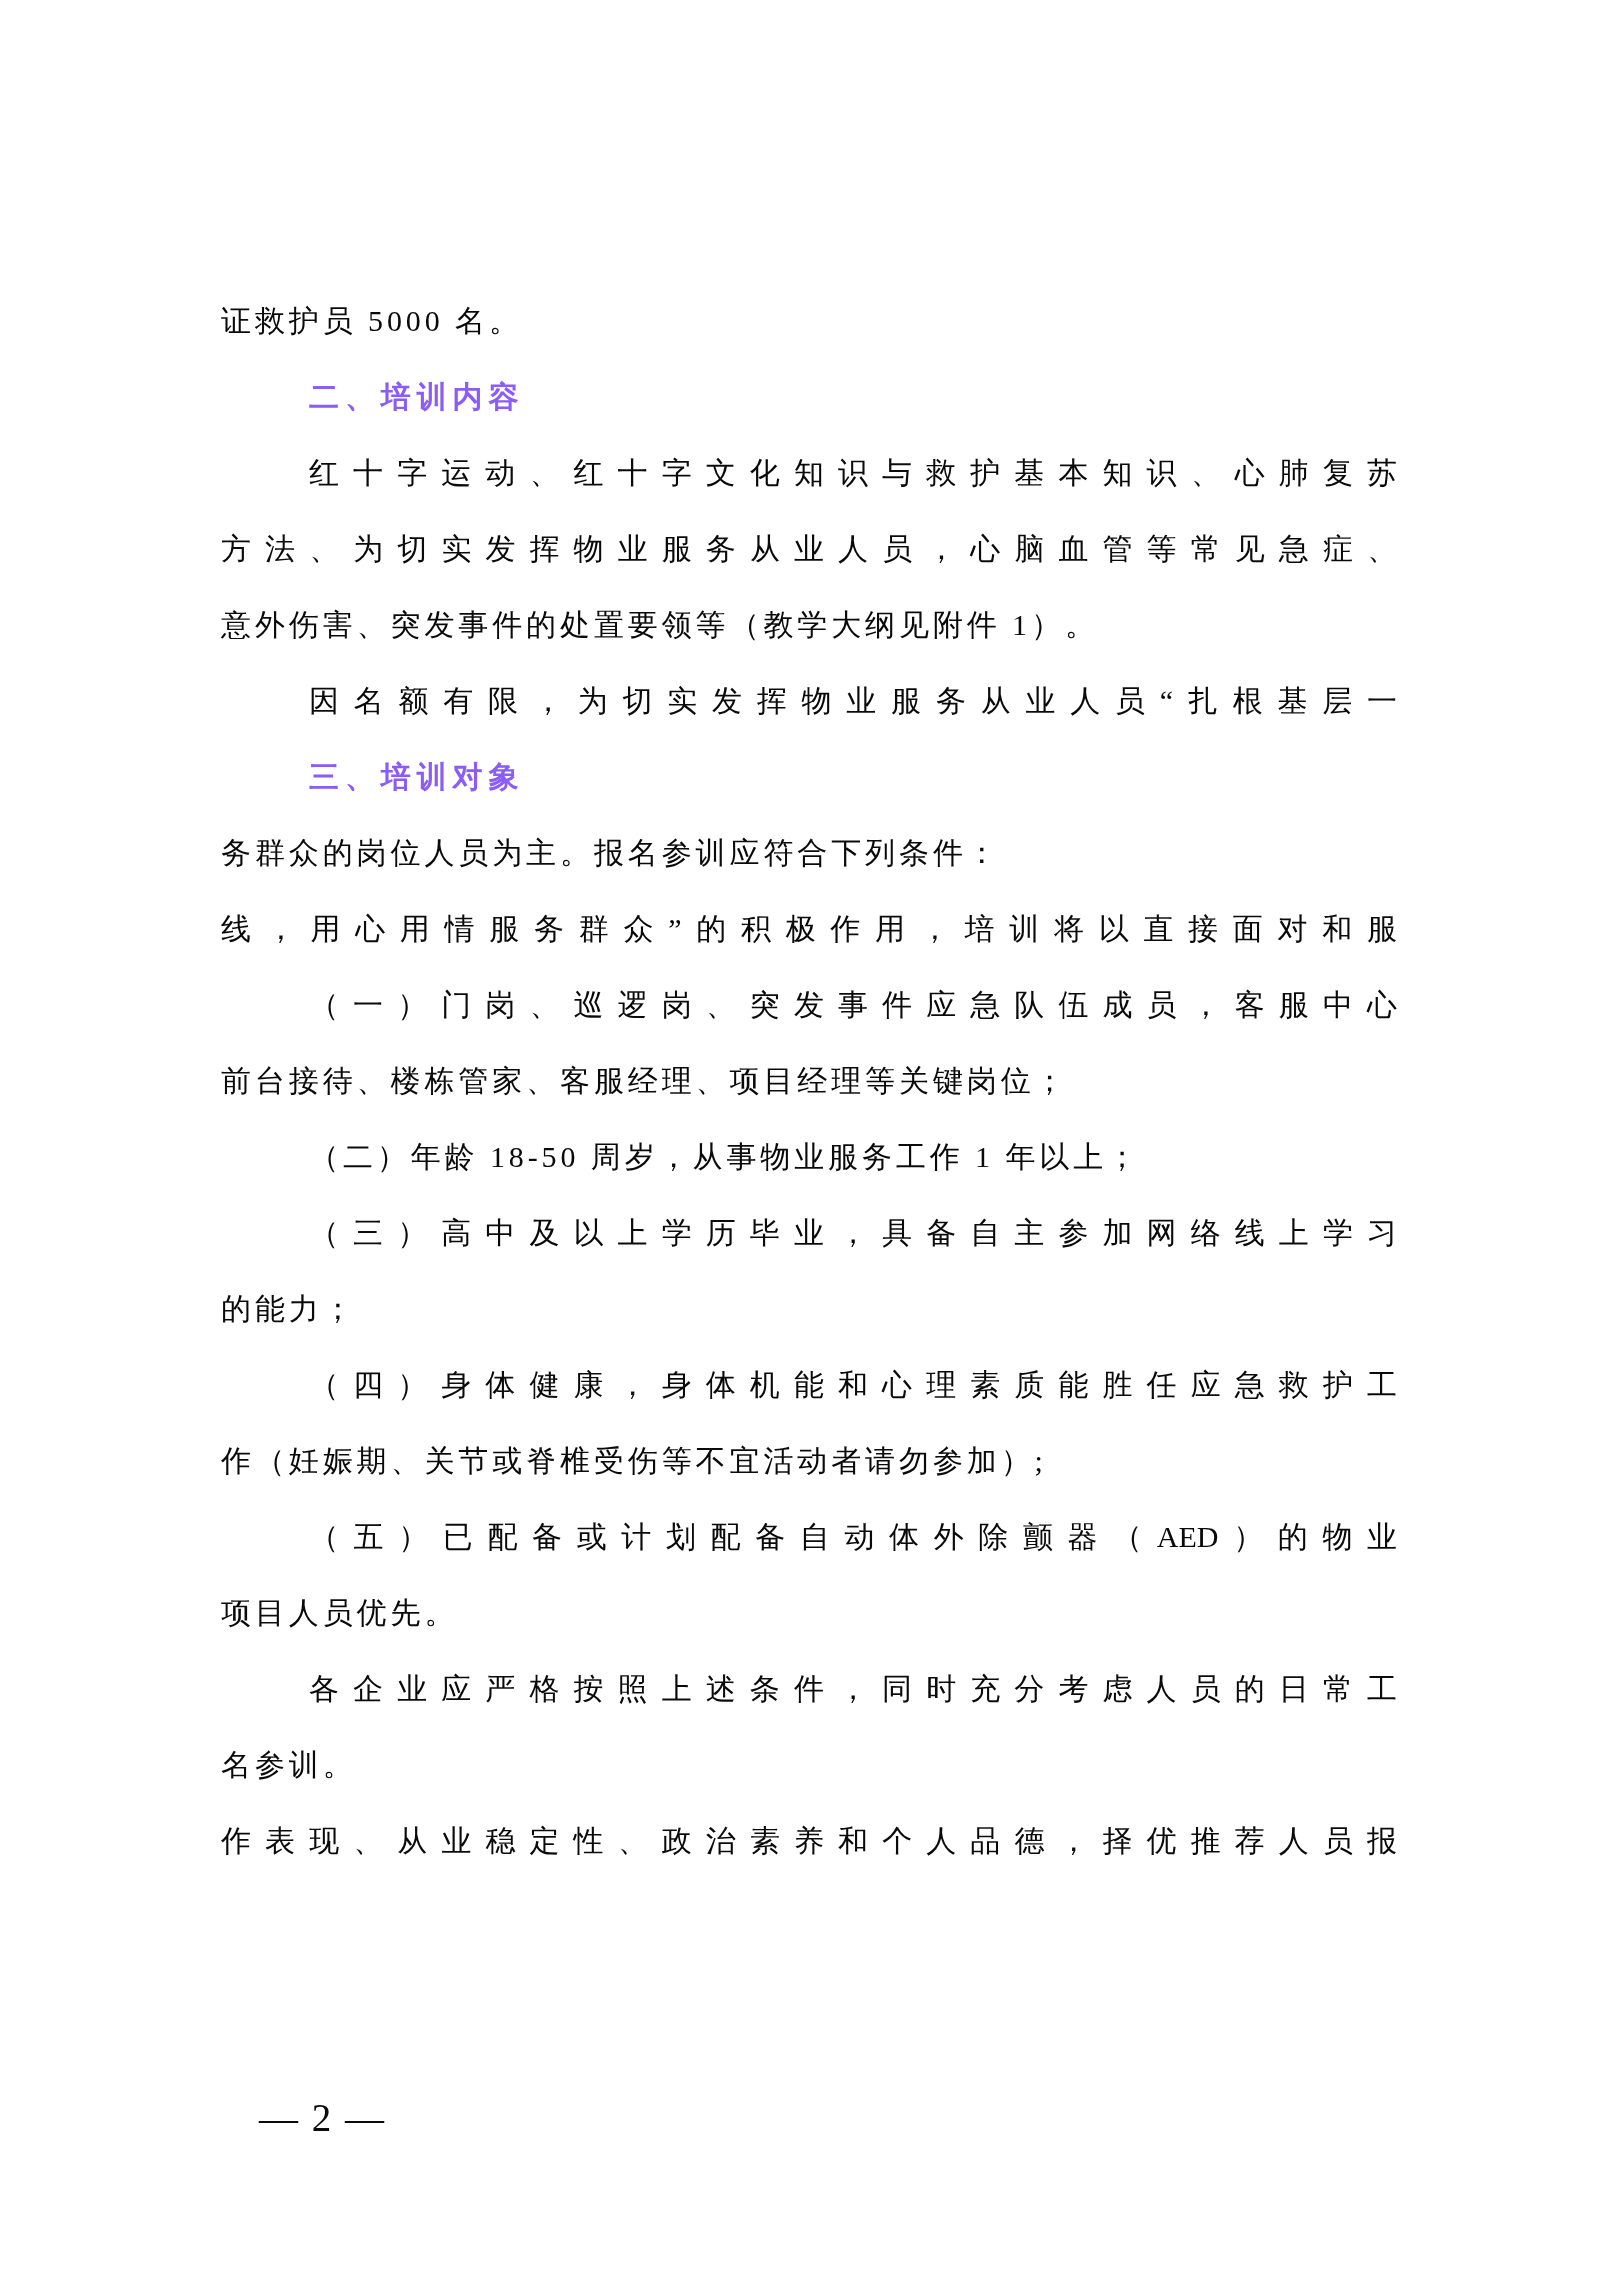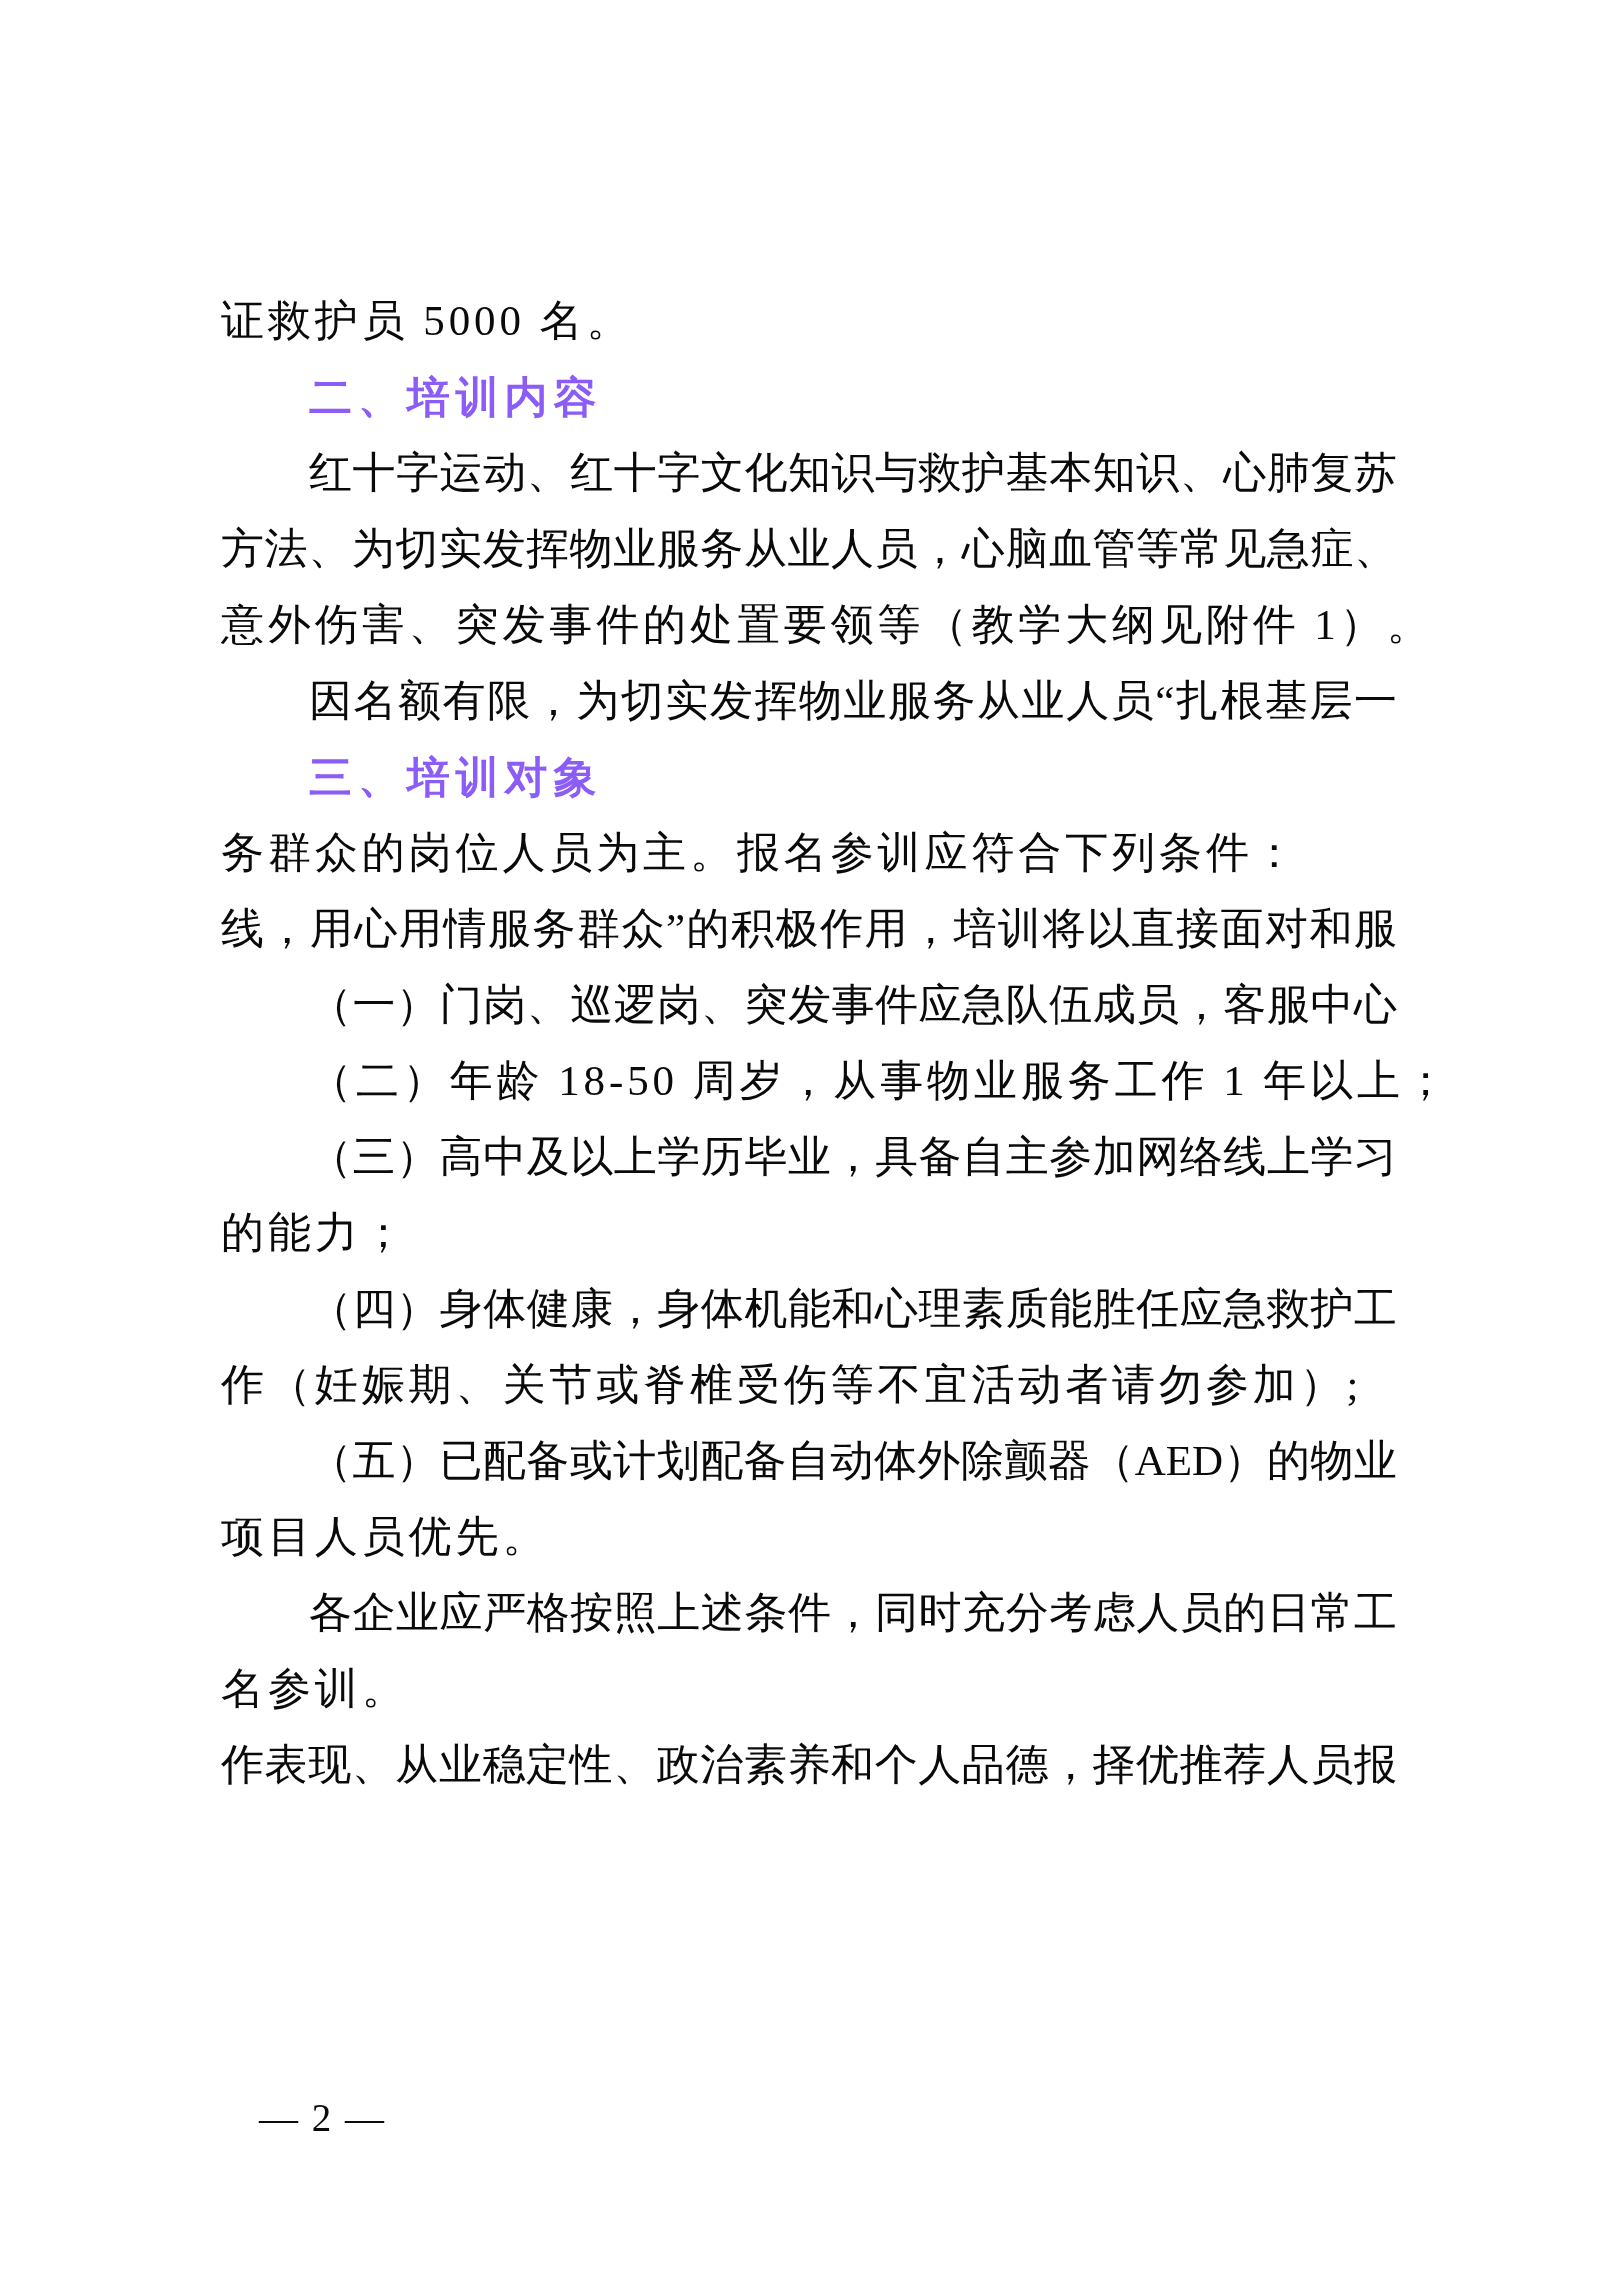--- a/index.html
+++ b/index.html
@@ -17,21 +17,21 @@
   }
   .doc-body {
     position: absolute;
     left: 221px;
     top: 283px;
     width: 1176px;
   }
   .line {
     height: 76px;
     line-height: 76px;
-    font-size: 43px;
+    font-size: 30px;
     font-family: "Liberation Serif", serif;
     color: #0a0a0a;
   }
   .body-full {
     text-align: justify;
     text-align-last: justify;
     letter-spacing: 0;
   }
   .body-end {
     text-align: left;
@@ -67,20 +67,21 @@
       <div class="line body-end">证救护员 5000 名。</div>
       <div class="line heading indent">二、培训内容</div>
       <div class="line body-full indent">红十字运动、红十字文化知识与救护基本知识、心肺复苏</div>
       <div class="line body-full">方法、为切实发挥物业服务从业人员，心脑血管等常见急症、</div>
       <div class="line body-end">意外伤害、突发事件的处置要领等（教学大纲见附件 1）。</div>
       <div class="line body-full indent">因名额有限，为切实发挥物业服务从业人员“扎根基层一</div>
       <div class="line heading indent">三、培训对象</div>
       <div class="line body-end">务群众的岗位人员为主。报名参训应符合下列条件：</div>
       <div class="line body-full">线，用心用情服务群众”的积极作用，培训将以直接面对和服</div>
       <div class="line body-full indent">（一）门岗、巡逻岗、突发事件应急队伍成员，客服中心</div>
+      <div class="line body-end">前台接待、楼栋管家、客服经理、项目经理等关键岗位；</div>
       <div class="line body-end indent">（二）年龄 18-50 周岁，从事物业服务工作 1 年以上；</div>
       <div class="line body-full indent">（三）高中及以上学历毕业，具备自主参加网络线上学习</div>
       <div class="line body-end">的能力；</div>
       <div class="line body-full indent">（四）身体健康，身体机能和心理素质能胜任应急救护工</div>
       <div class="line body-end">作（妊娠期、关节或脊椎受伤等不宜活动者请勿参加）;</div>
       <div class="line body-full indent">（五）已配备或计划配备自动体外除颤器（AED）的物业</div>
       <div class="line body-end">项目人员优先。</div>
       <div class="line body-full indent">各企业应严格按照上述条件，同时充分考虑人员的日常工</div>
       <div class="line body-end">名参训。</div>
       <div class="line body-full">作表现、从业稳定性、政治素养和个人品德，择优推荐人员报</div>

